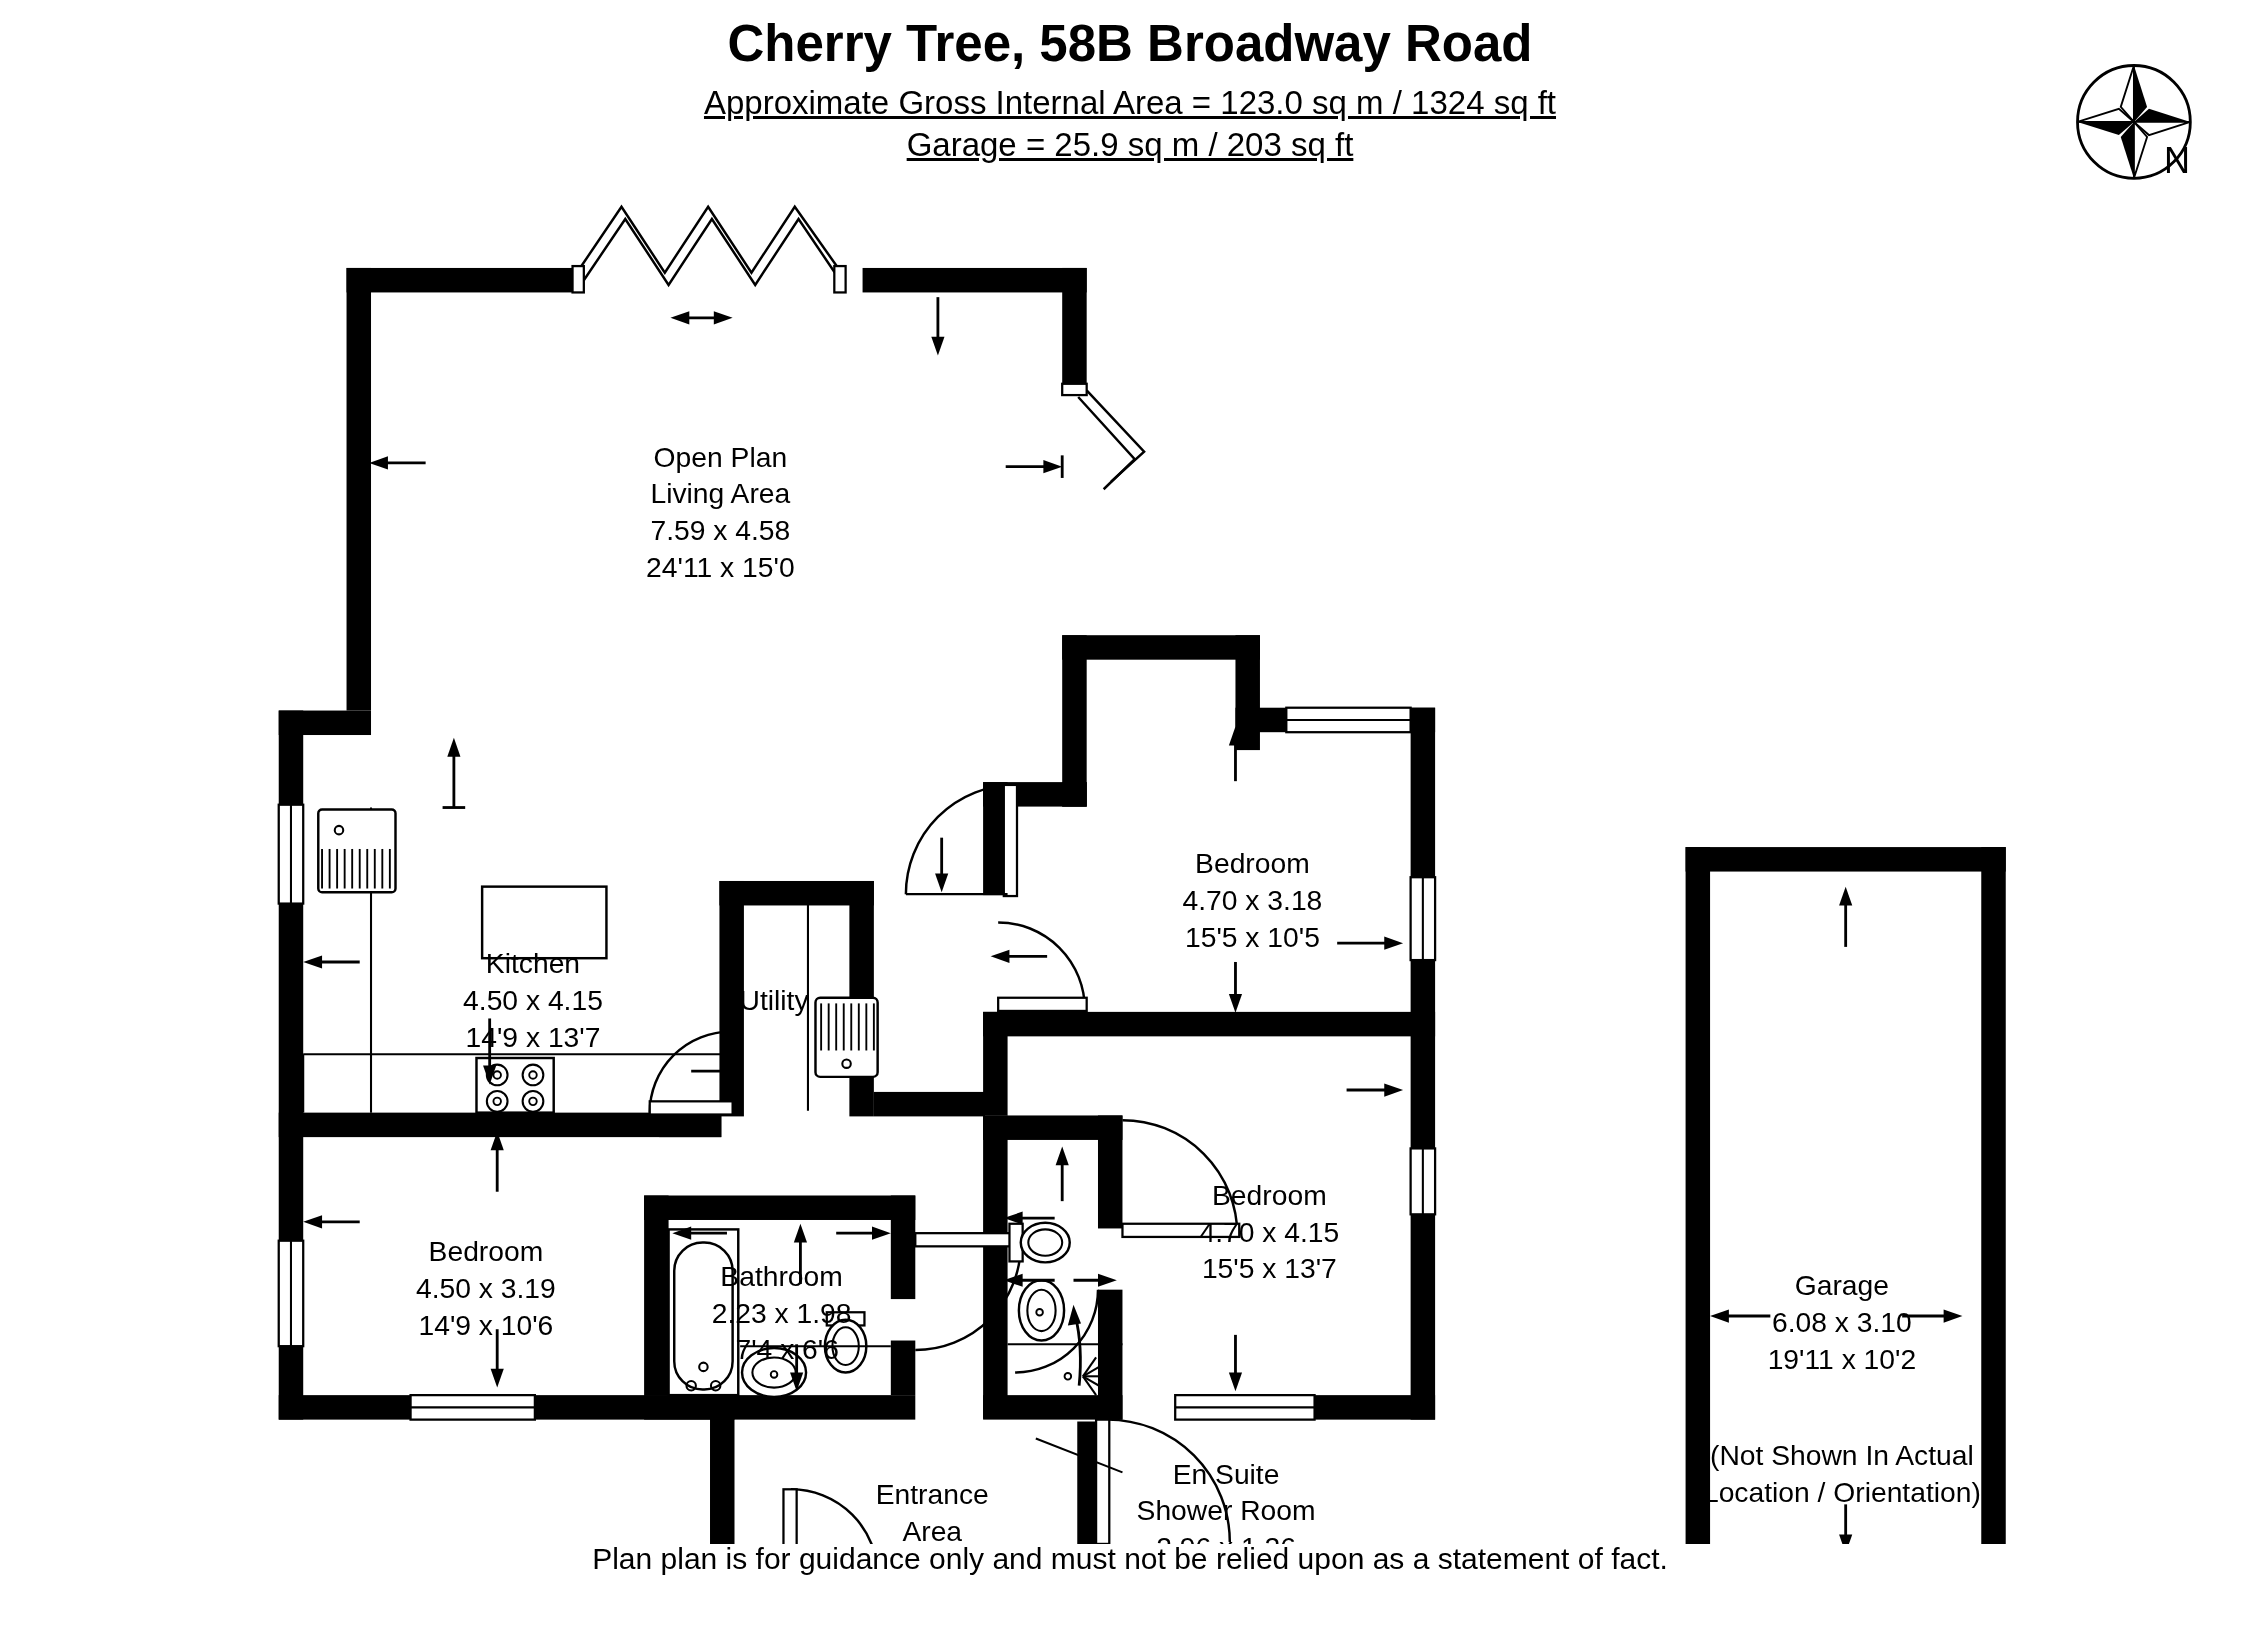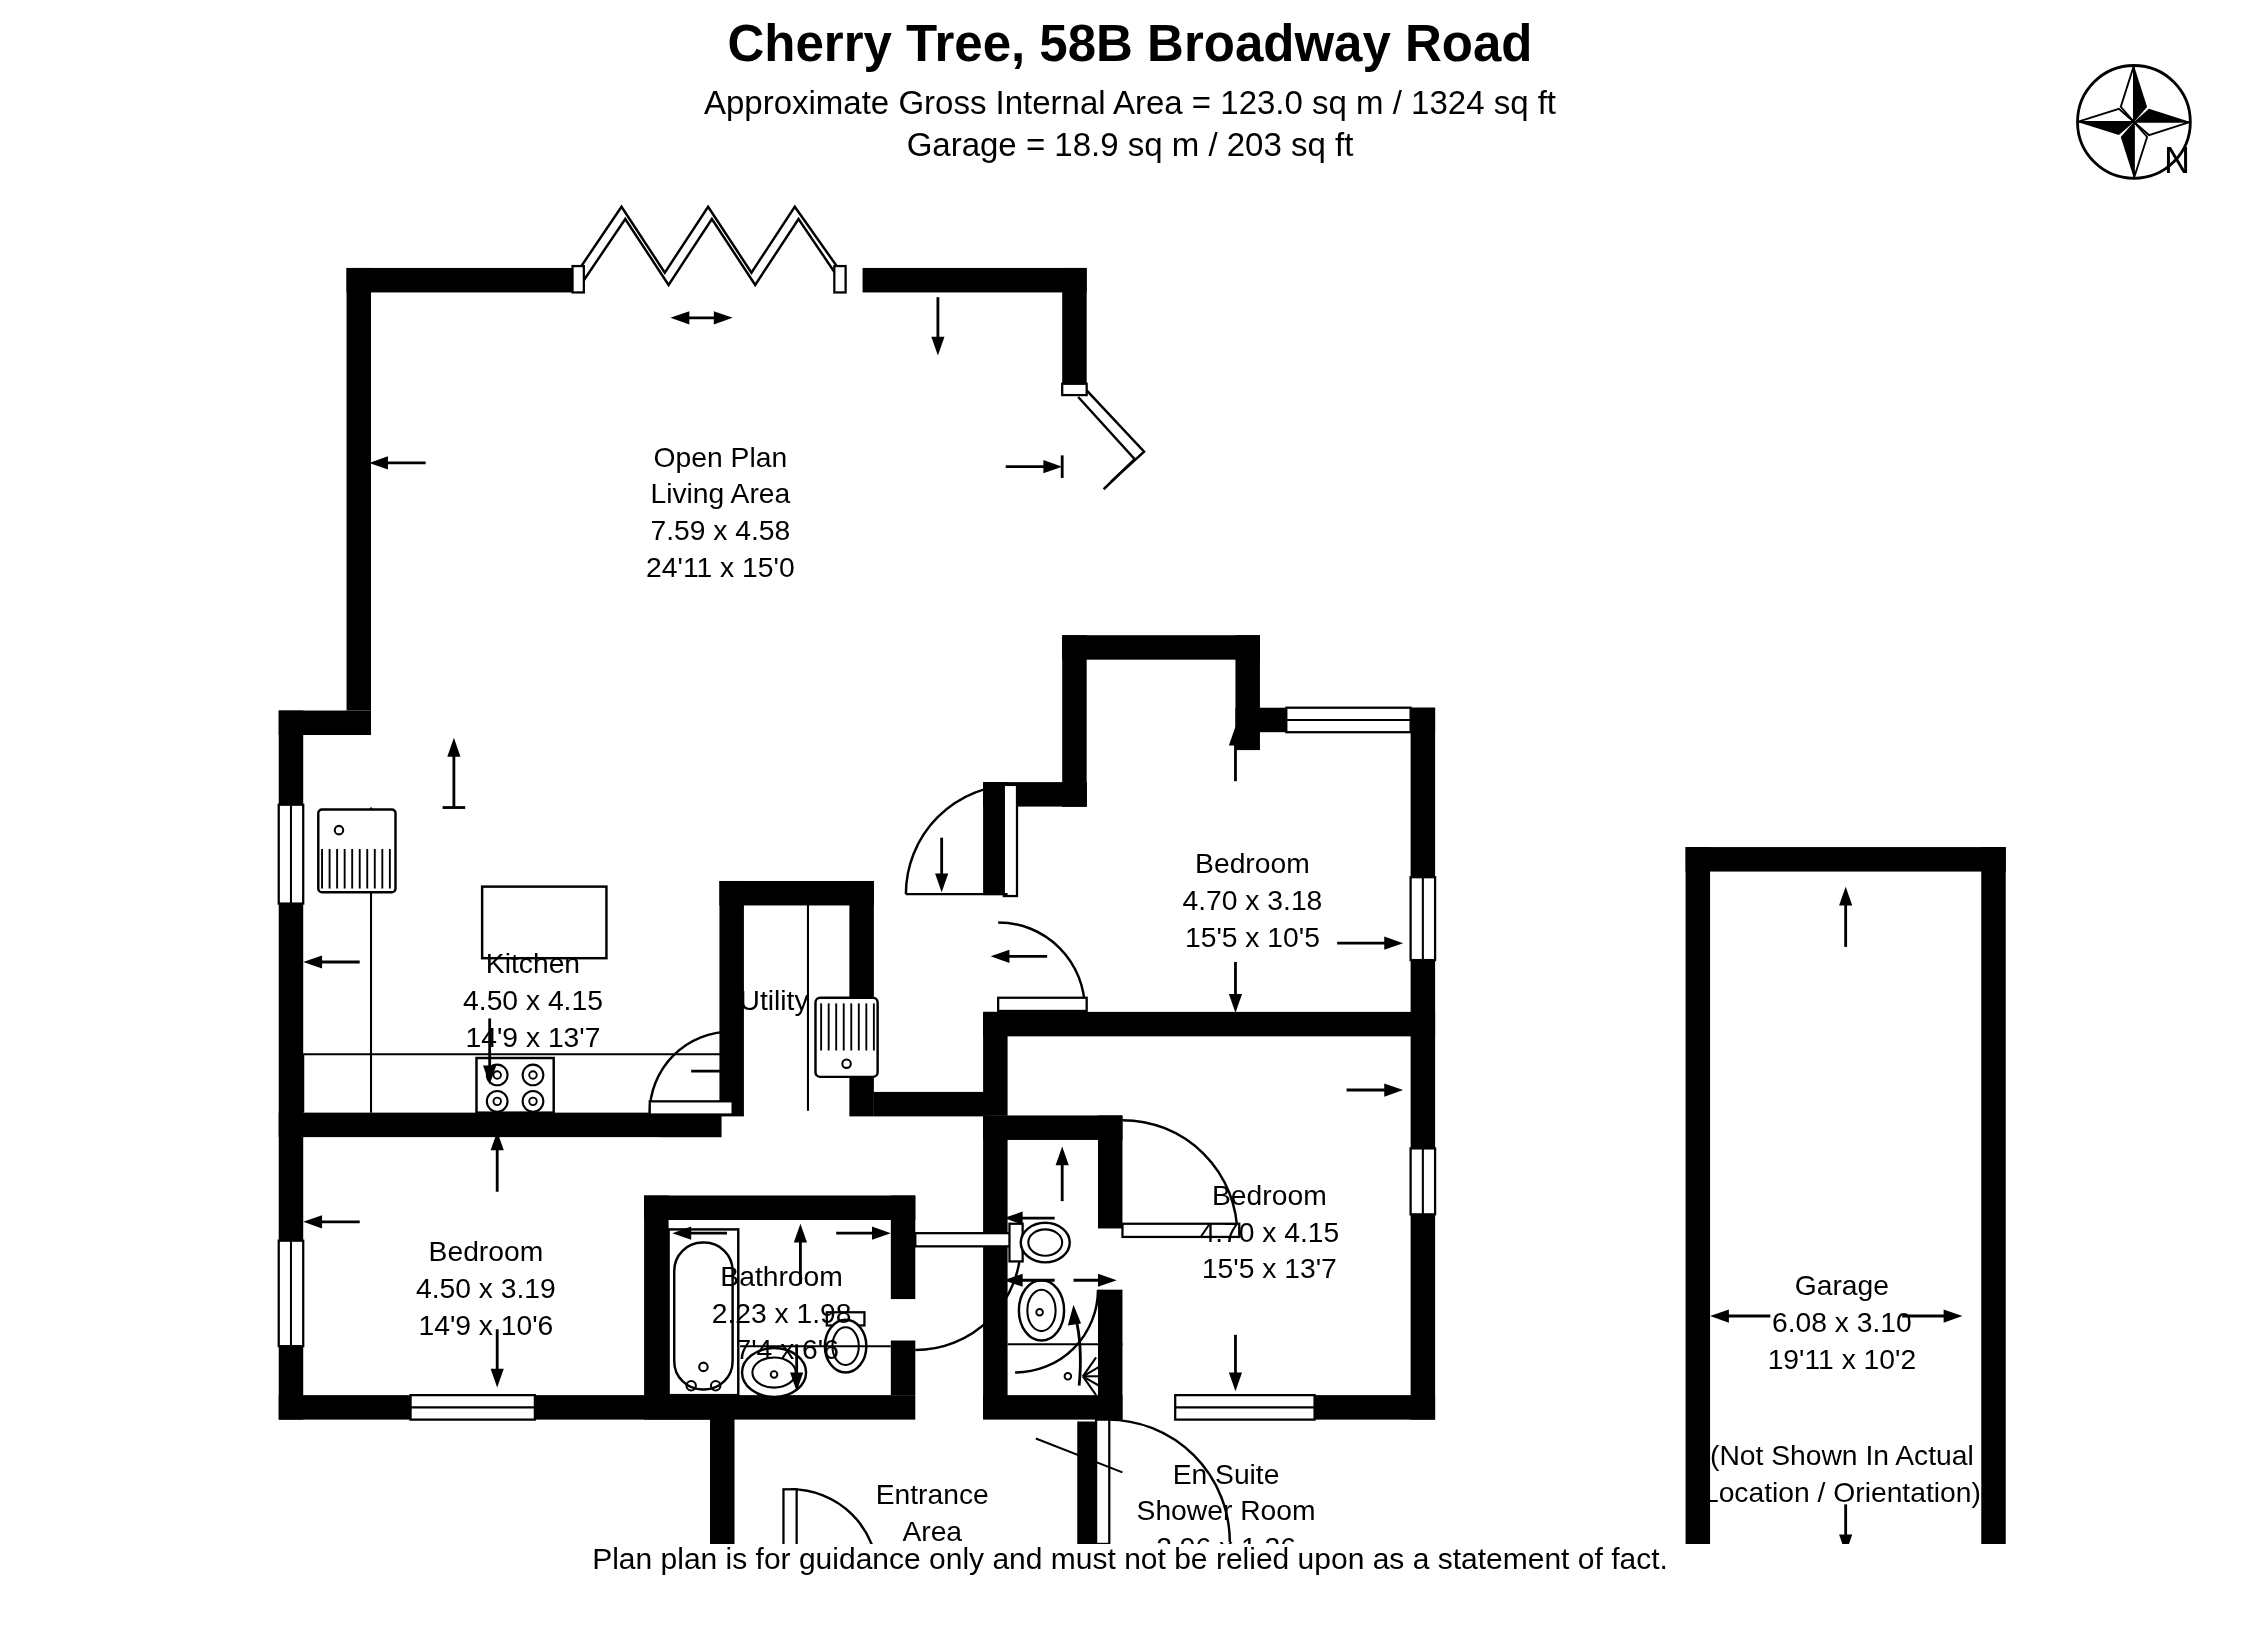--- a/index.html
+++ b/index.html
@@ -31,20 +31,21 @@
     font-size: 51px;
     font-weight: bold;
     letter-spacing: 0px;
     margin-top: 17px;
     line-height: 1.05;
   }
   .subline {
     font-size: 33px;
     line-height: 1.28;
     font-weight: normal;
+    text-decoration: underline;
   }
   #subtitle-block {
     margin-top: 11.3px;
   }
   #compass {
     position: absolute;
     left: 2070px;
     top: 58px;
     width: 141px;
     height: 141px;
@@ -83,21 +84,21 @@
 </style>
 </head>
 <body>
 
 <div id="page">
 
   <div class="header">
     <div id="plan-title">Cherry Tree, 58B Broadway Road</div>
     <div id="subtitle-block">
       <div class="subline">Approximate Gross Internal Area = 123.0 sq m / 1324 sq ft</div>
-      <div class="subline">Garage = 18.9 sq m / 203 sq ft</div>
+      <div class="subline">Garage = 25.9 sq m / 203 sq ft</div>
     </div>
   </div>
 
   <svg id="compass" viewBox="0 0 150 150">
     <circle cx="68" cy="68" r="60" fill="none" stroke="#000" stroke-width="3"></circle>
     <polygon points="68,68 68,8 82,52" fill="#000"></polygon>
     <polygon points="68,68 68,8 54,52" fill="#fff" stroke="#000" stroke-width="2"></polygon>
     <polygon points="68,68 128,68 84,54" fill="#000"></polygon>
     <polygon points="68,68 128,68 84,82" fill="#fff" stroke="#000" stroke-width="2"></polygon>
     <polygon points="68,68 68,128 54,84" fill="#000"></polygon>

